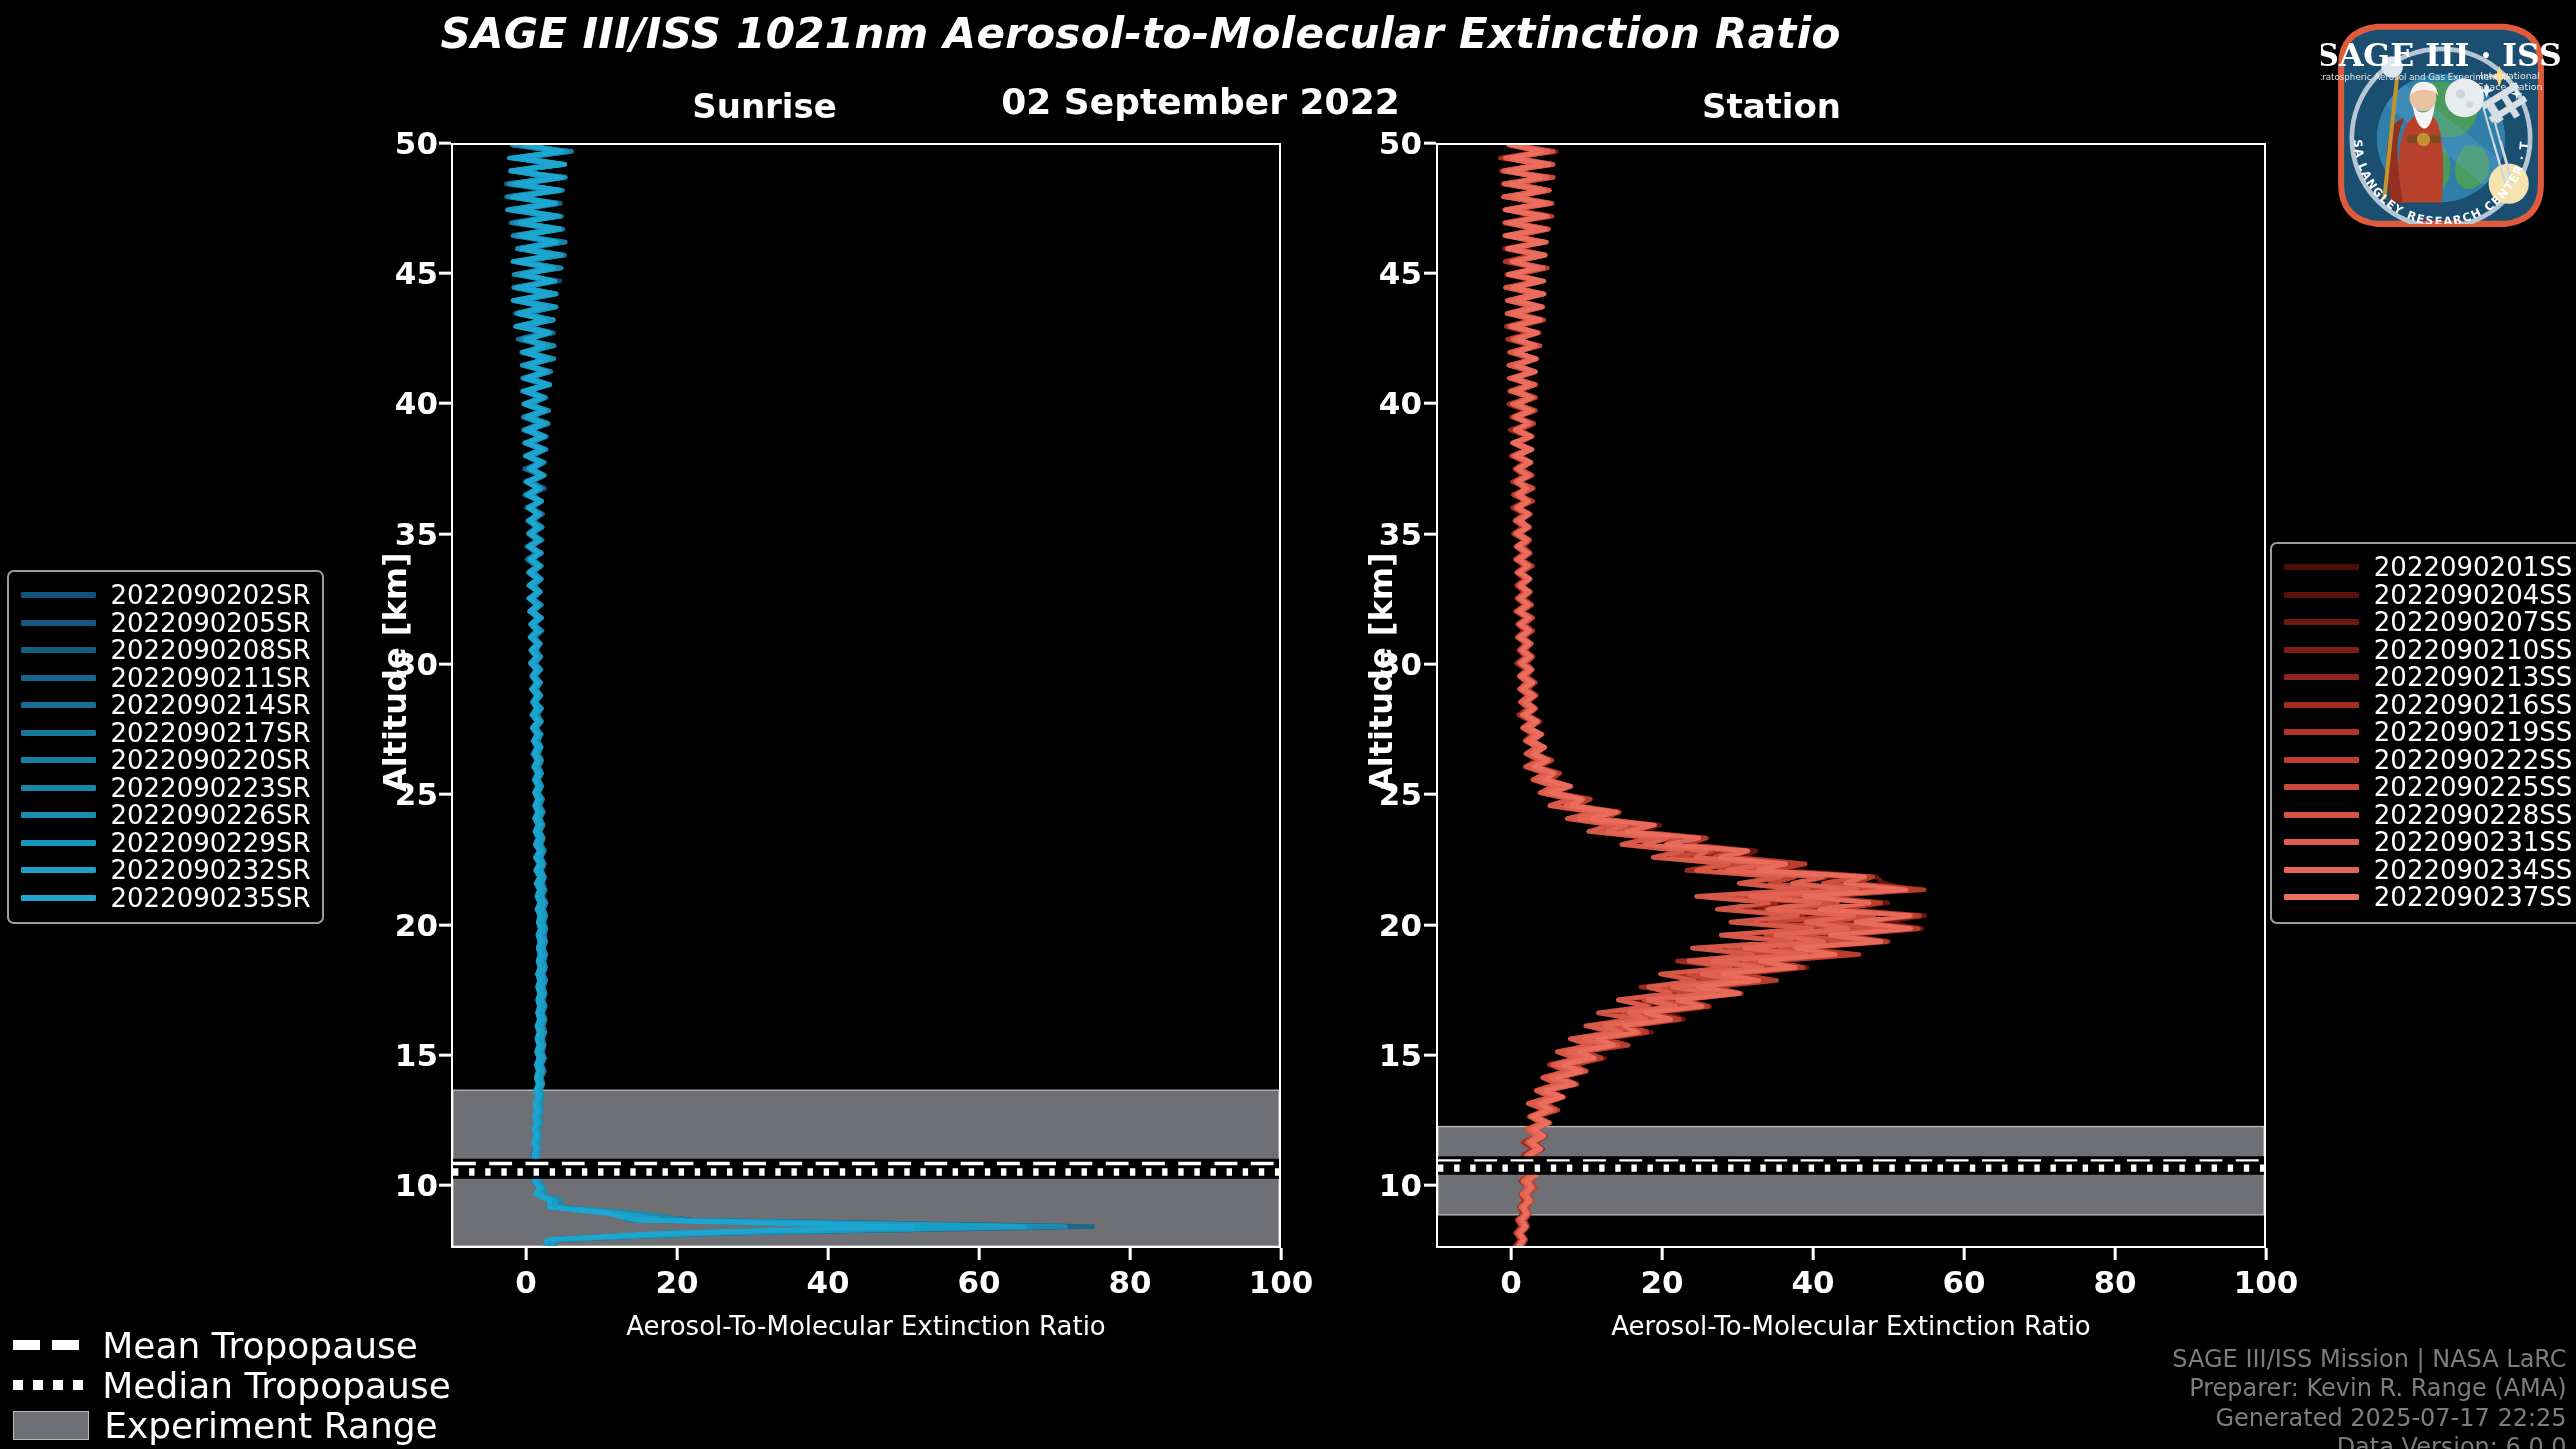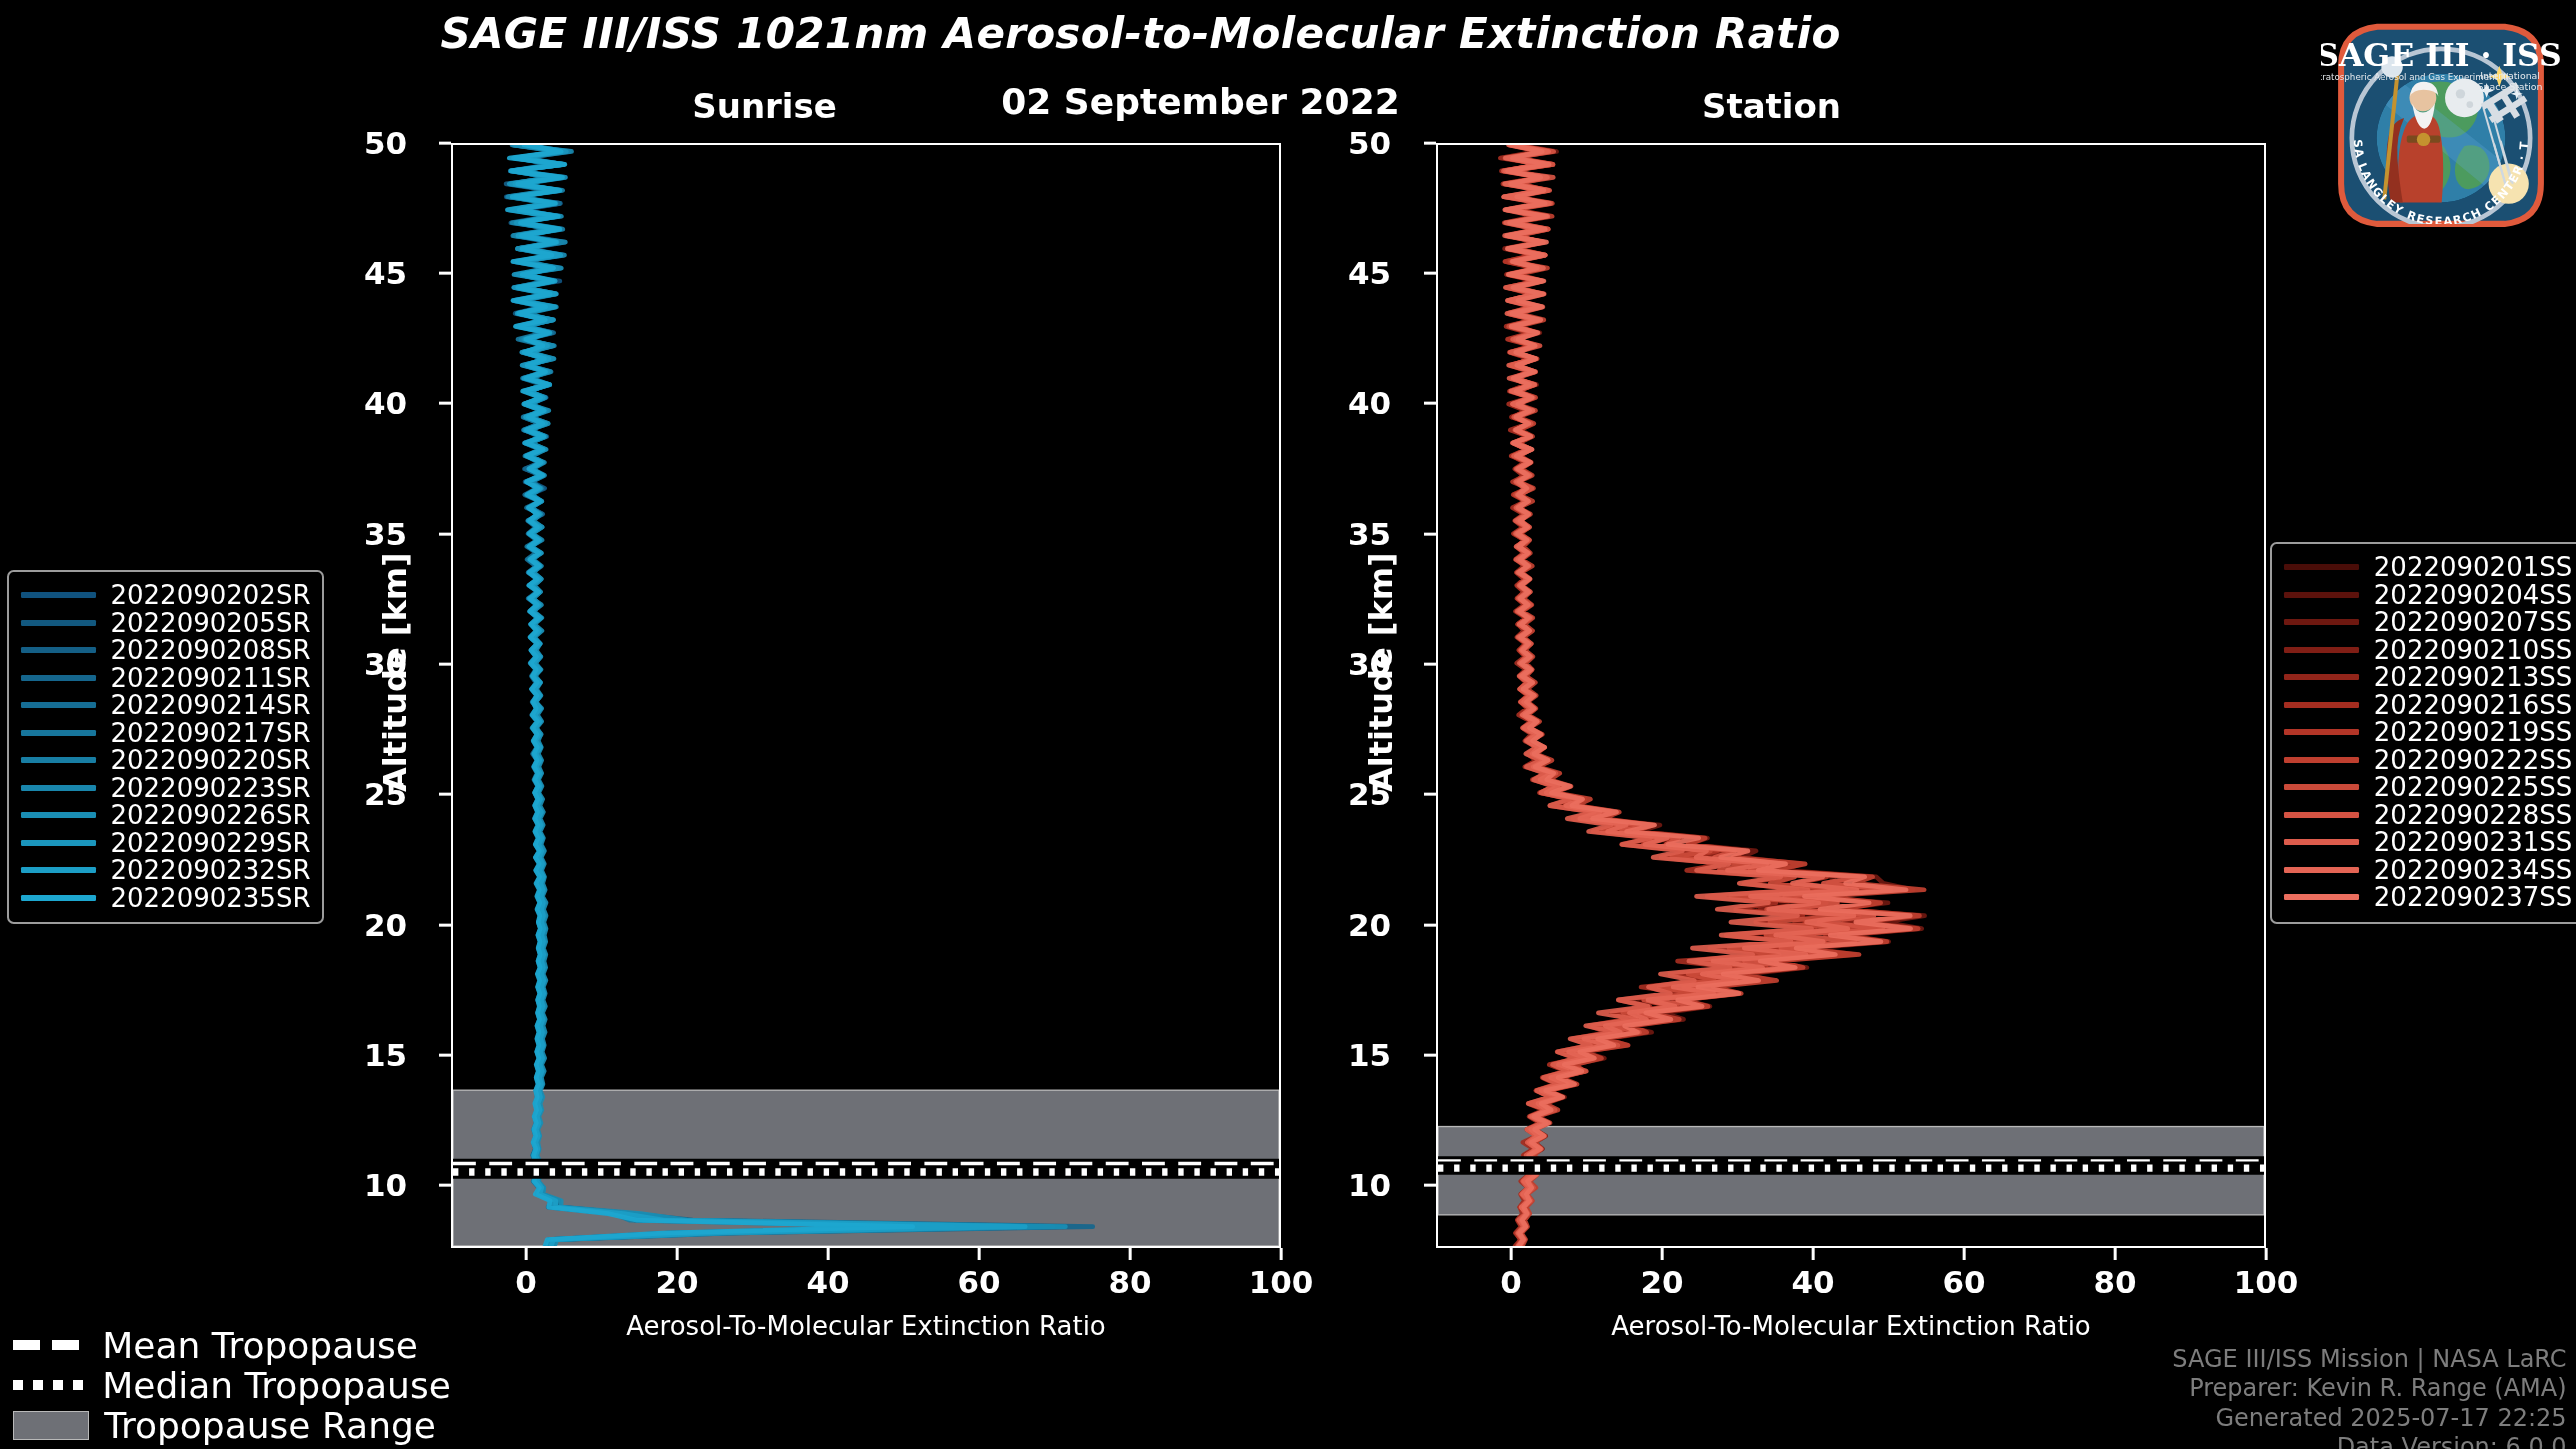--- a/index.html
+++ b/index.html
@@ -21,21 +21,21 @@
   
   .panel{position:absolute;top:143px;width:830px;height:1105px;
          border:2.7px solid #ffffff;box-sizing:border-box;background:#000;}
   #panel-sunrise{left:451px;}
   #panel-sunset{left:1436px;}
   .plotarea{position:absolute;inset:0;overflow:hidden;}
   .plotarea svg{position:absolute;left:0;top:0;width:100%;height:100%;}
 
   
   .ytick{position:absolute;right:0;transform:translateY(-50%);
-         font-size:31px;font-weight:bold;white-space:nowrap;}
+         font-size:31px;font-weight:bold;text-align:right;white-space:nowrap;}
   .ytickmark{position:absolute;height:2.7px;width:12px;background:#fff;
          transform:translateY(-50%);}
   .xtick{position:absolute;top:14.8px;transform:translateX(-50%);
          font-size:31px;font-weight:bold;white-space:nowrap;}
   .xtickmark{position:absolute;top:0;width:2.7px;height:12px;background:#fff;
          transform:translateX(-50%);}
   .ylabel{position:absolute;font-size:32px;font-weight:bold;
           transform-origin:0 0;transform:rotate(-90deg);white-space:nowrap;}
   .xlabel{position:absolute;font-size:26px;font-weight:normal;text-align:center;
           white-space:nowrap;}
@@ -305,21 +305,21 @@
     <span class="dash-swatch">
       <i style="left:0;width:9.4px;"></i>
         <i style="left:20px;width:9.4px;"></i>
       <i style="left:40px;width:9.4px;"></i>
         <i style="left:60px;width:9.4px;"></i>
     </span>
     <span class="tlabel">Median Tropopause</span>
   </div>
   <div class="trow">
     <span class="range-swatch"></span>
-    <span class="tlabel">Tropopause Range</span>
+    <span class="tlabel">Experiment Range</span>
   </div>
 </div>
 
 <div id="footer">
   <div>SAGE III/ISS Mission | NASA LaRC</div>
   <div>Preparer: Kevin R. Range (AMA)</div>
   <div>Generated 2025-07-17 22:25</div>
   <div>Data Version: 6.0.0</div>
 </div>
 

